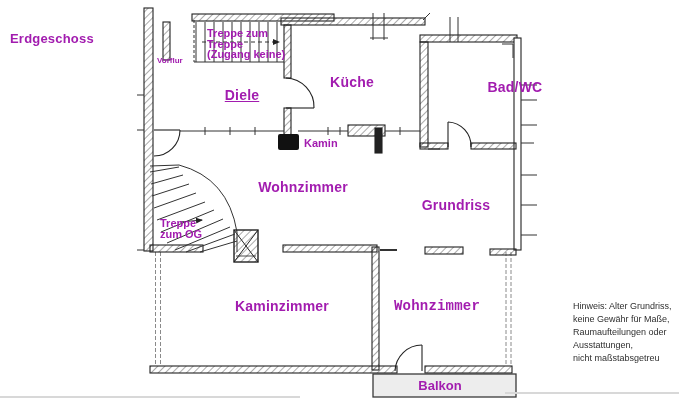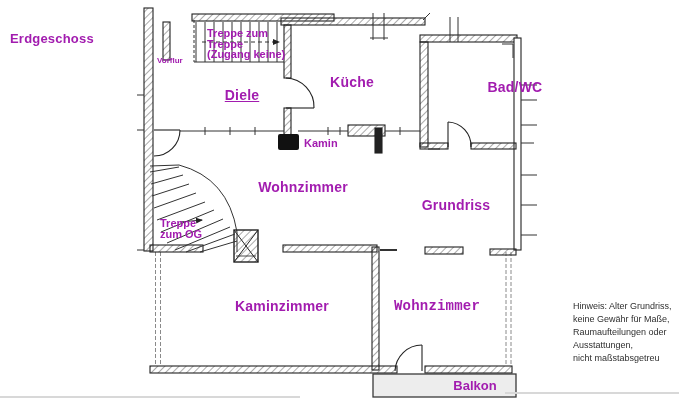--- a/index.html
+++ b/index.html
@@ -8,21 +8,21 @@
     background:#ffffff;
     font-family:"Liberation Sans", sans-serif;
   }
   #plan-svg{position:absolute;left:0;top:0;}
   .lbl{position:absolute;color:#a21caf;white-space:nowrap;font-weight:700;}
   .lbl.center{transform:translateX(-50%);}
   .room{font-size:14px;letter-spacing:.2px;}
   .heading{font-size:13px;letter-spacing:.2px;}
   .small{font-size:11px;line-height:10.5px;font-weight:700;}
   .kamin-lbl{font-size:11px;}
-  .balkon-lbl{font-size:13px;margin-left:35px;}
+  .balkon-lbl{font-size:13px;}
   .note{
     position:absolute;left:573px;top:300px;width:110px;
     font-size:9px;line-height:13px;color:#2f2f2f;font-weight:400;
   }
   .note div{white-space:nowrap;}
 </style>
 </head>
 <body>
 
 <svg id="plan-svg" width="679" height="400" viewBox="0 0 679 400">

